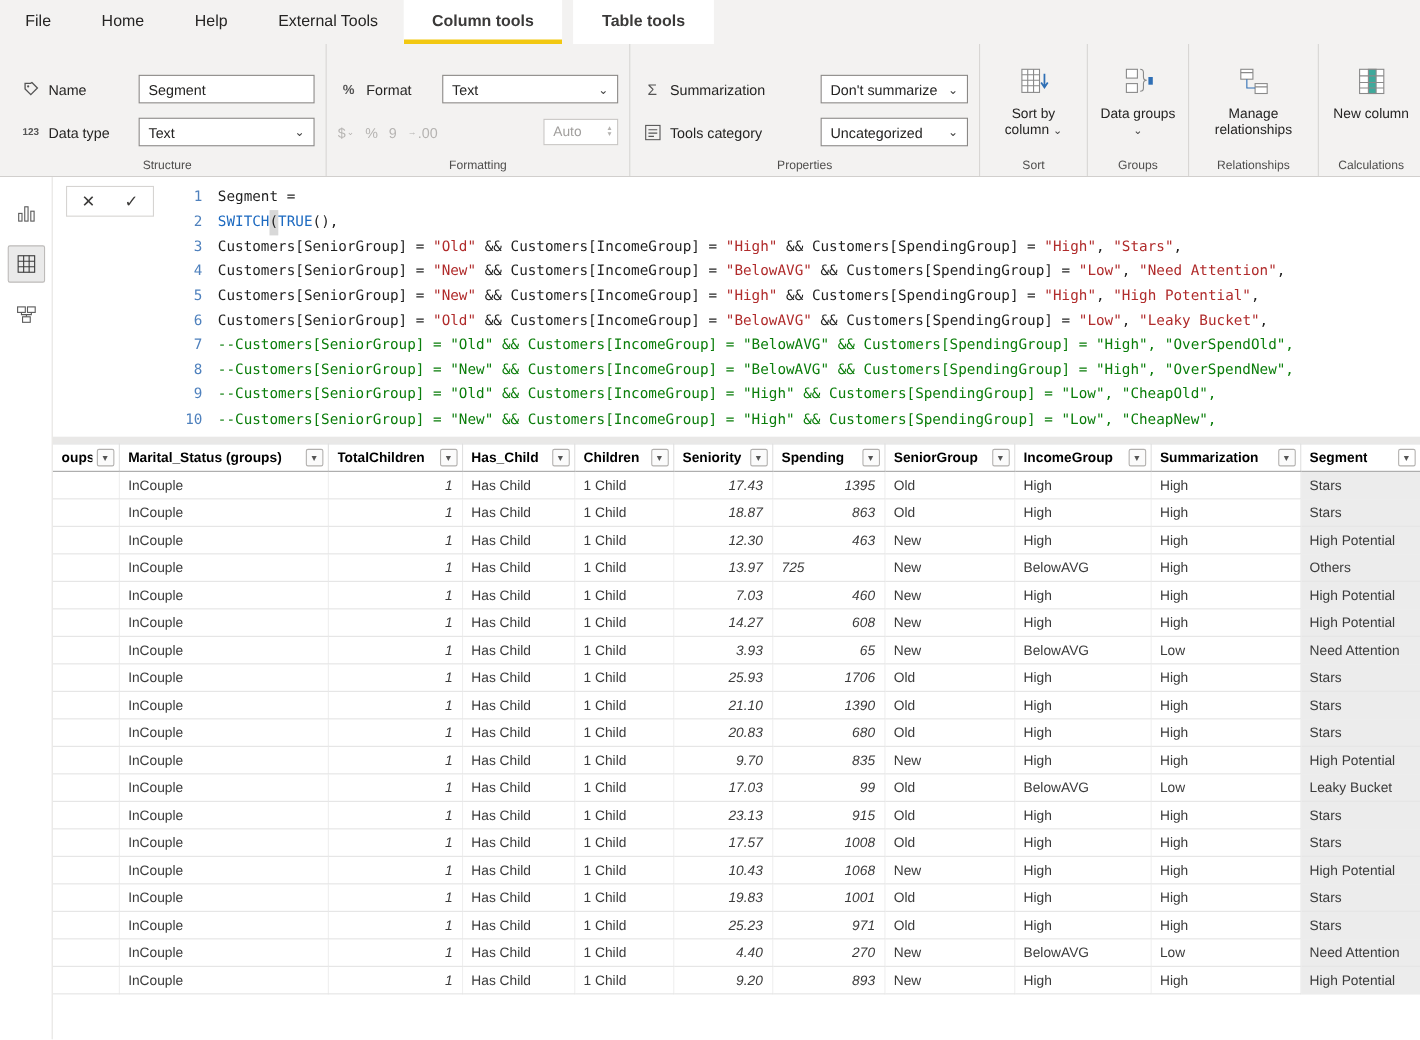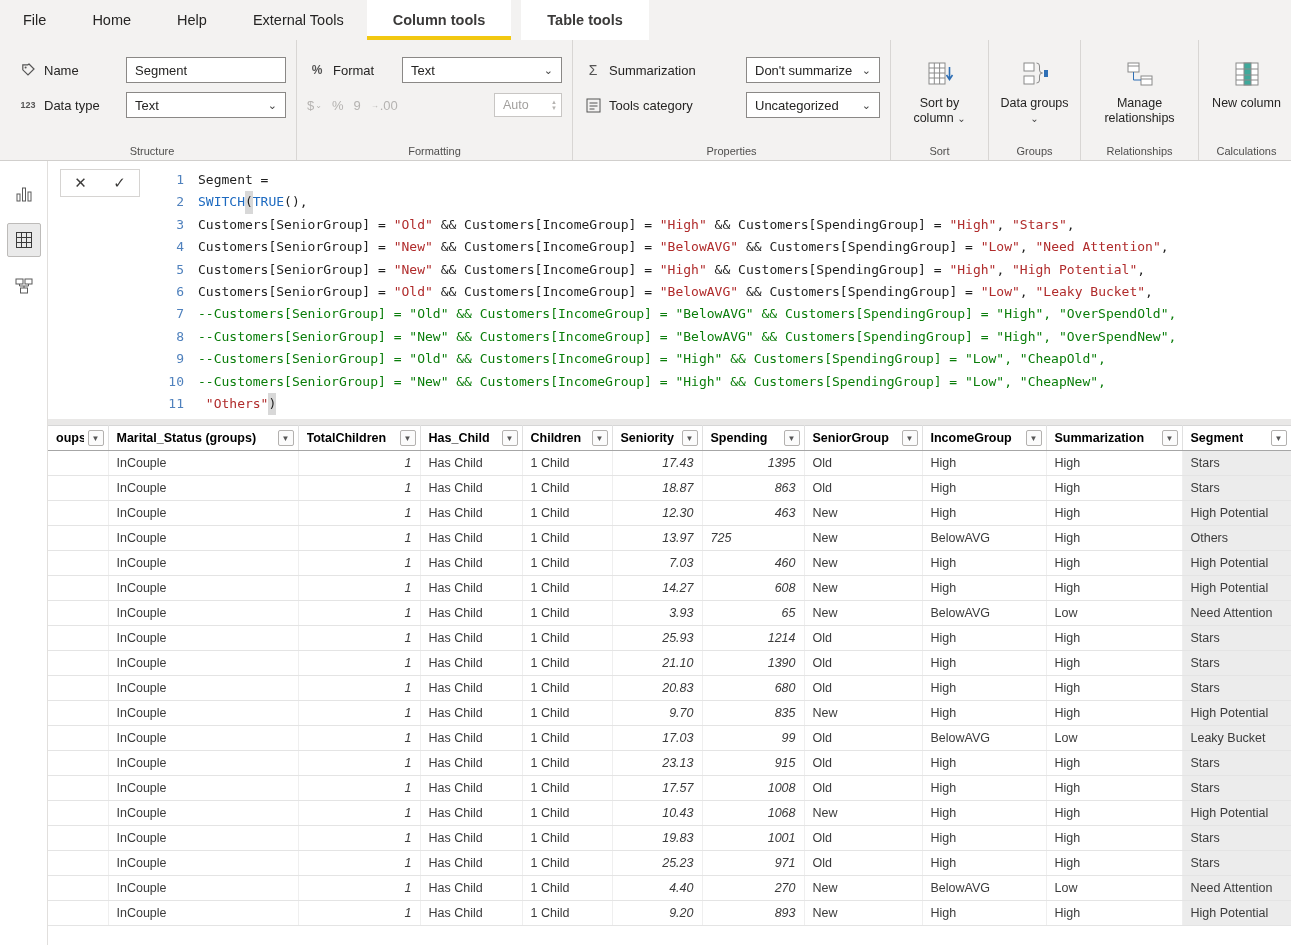--- a/index.html
+++ b/index.html
@@ -17,21 +17,21 @@
   .tab.ctx + .tab.ctx { margin-left:10px; }
   .tab.active { box-shadow: inset 0 -4px 0 var(--accent,#f2c811); }
 
   
   .ribbon { height:121px; background:var(--ribbon-bg,#f3f2f1); border-bottom:1px solid #d1cfcd;
     display:flex; flex:none; padding-left:8px; }
   .rsec { position:relative; padding:16px 10px 18px 10px; flex:none; }
   .rsec + .rsec { border-left:1px solid #d8d6d4; }
   .seclabel { position:absolute; bottom:3px; left:0; right:0; text-align:center;
     font-size:11px; color:#4f4e4d; }
-  .rrow { display:flex; align-items:center; gap:6px; height:28px; margin-bottom:7px; }
+  .rrow { display:flex; align-items:center; gap:6px; height:28px; margin-bottom:7px;margin-top:11px; }
   .ricon { width:20px; display:flex; justify-content:center; align-items:center; flex:none; color:#555; }
   .icontext { font-size:9px; font-weight:bold; color:#555; letter-spacing:0; }
   .rlabel { font-size:13px; color:#252423; white-space:nowrap; }
   .tinput, .tselect { margin-left:auto; height:26px; border:1px solid #8a8886; background:#fff;
     font-size:13px; color:#252423; display:flex; align-items:center; padding:0 8px; }
   .tinput { width:160px; font-family:"Liberation Sans",sans-serif; }
   .tselect { justify-content:space-between; cursor:default; }
   .tselect .chev { color:#444; font-size:11px; margin-left:8px; }
   .w160 { width:160px; } .w155 { width:134px; }
 
@@ -303,21 +303,20 @@
             <div class="cline"><span class="ln">1</span><span class="tk-p">Segment = </span></div>
             <div class="cline"><span class="ln">2</span><span class="tk-f">SWITCH</span><span class="tk-m">(</span><span class="tk-f">TRUE</span><span class="tk-p">(),</span></div>
             <div class="cline"><span class="ln">3</span><span class="tk-p">Customers[SeniorGroup] = </span><span class="tk-s">"Old"</span><span class="tk-p"> &amp;&amp; Customers[IncomeGroup] = </span><span class="tk-s">"High"</span><span class="tk-p"> &amp;&amp; Customers[SpendingGroup] = </span><span class="tk-s">"High"</span><span class="tk-p">, </span><span class="tk-s">"Stars"</span><span class="tk-p">,</span></div>
             <div class="cline"><span class="ln">4</span><span class="tk-p">Customers[SeniorGroup] = </span><span class="tk-s">"New"</span><span class="tk-p"> &amp;&amp; Customers[IncomeGroup] = </span><span class="tk-s">"BelowAVG"</span><span class="tk-p"> &amp;&amp; Customers[SpendingGroup] = </span><span class="tk-s">"Low"</span><span class="tk-p">, </span><span class="tk-s">"Need Attention"</span><span class="tk-p">,</span></div>
             <div class="cline"><span class="ln">5</span><span class="tk-p">Customers[SeniorGroup] = </span><span class="tk-s">"New"</span><span class="tk-p"> &amp;&amp; Customers[IncomeGroup] = </span><span class="tk-s">"High"</span><span class="tk-p"> &amp;&amp; Customers[SpendingGroup] = </span><span class="tk-s">"High"</span><span class="tk-p">, </span><span class="tk-s">"High Potential"</span><span class="tk-p">,</span></div>
             <div class="cline"><span class="ln">6</span><span class="tk-p">Customers[SeniorGroup] = </span><span class="tk-s">"Old"</span><span class="tk-p"> &amp;&amp; Customers[IncomeGroup] = </span><span class="tk-s">"BelowAVG"</span><span class="tk-p"> &amp;&amp; Customers[SpendingGroup] = </span><span class="tk-s">"Low"</span><span class="tk-p">, </span><span class="tk-s">"Leaky Bucket"</span><span class="tk-p">,</span></div>
             <div class="cline"><span class="ln">7</span><span class="tk-c">--Customers[SeniorGroup] = "Old" &amp;&amp; Customers[IncomeGroup] = "BelowAVG" &amp;&amp; Customers[SpendingGroup] = "High", "OverSpendOld",</span></div>
             <div class="cline"><span class="ln">8</span><span class="tk-c">--Customers[SeniorGroup] = "New" &amp;&amp; Customers[IncomeGroup] = "BelowAVG" &amp;&amp; Customers[SpendingGroup] = "High", "OverSpendNew",</span></div>
             <div class="cline"><span class="ln">9</span><span class="tk-c">--Customers[SeniorGroup] = "Old" &amp;&amp; Customers[IncomeGroup] = "High" &amp;&amp; Customers[SpendingGroup] = "Low", "CheapOld",</span></div>
             <div class="cline"><span class="ln">10</span><span class="tk-c">--Customers[SeniorGroup] = "New" &amp;&amp; Customers[IncomeGroup] = "High" &amp;&amp; Customers[SpendingGroup] = "Low", "CheapNew",</span></div>
-            <div class="cline"><span class="ln">11</span><span class="tk-p"> </span><span class="tk-s">"Others"</span><span class="tk-m">)</span></div>
           </div>
       </div>
 
       <div class="gridwrap">
         <table class="grid">
           <colgroup>
               <col style="width: 60px;">
               <col style="width: 190px;">
               <col style="width: 122px;">
               <col style="width: 102px;">
@@ -491,21 +490,21 @@
                 <td style="text-align: left;">Low</td>
                 <td class="selcol" style="text-align: left;">Need Attention</td>
               </tr>
               <tr>
                 <td style="text-align: left;"></td>
                 <td style="text-align: left;">InCouple</td>
                 <td class="num" style="text-align: right;">1</td>
                 <td style="text-align: left;">Has Child</td>
                 <td style="text-align: left;">1 Child</td>
                 <td class="num" style="text-align: right;">25.93</td>
-                <td class="num" style="text-align: right;">1214</td>
+                <td class="num" style="text-align: right;">1706</td>
                 <td style="text-align: left;">Old</td>
                 <td style="text-align: left;">High</td>
                 <td style="text-align: left;">High</td>
                 <td class="selcol" style="text-align: left;">Stars</td>
               </tr>
               <tr>
                 <td style="text-align: left;"></td>
                 <td style="text-align: left;">InCouple</td>
                 <td class="num" style="text-align: right;">1</td>
                 <td style="text-align: left;">Has Child</td>

